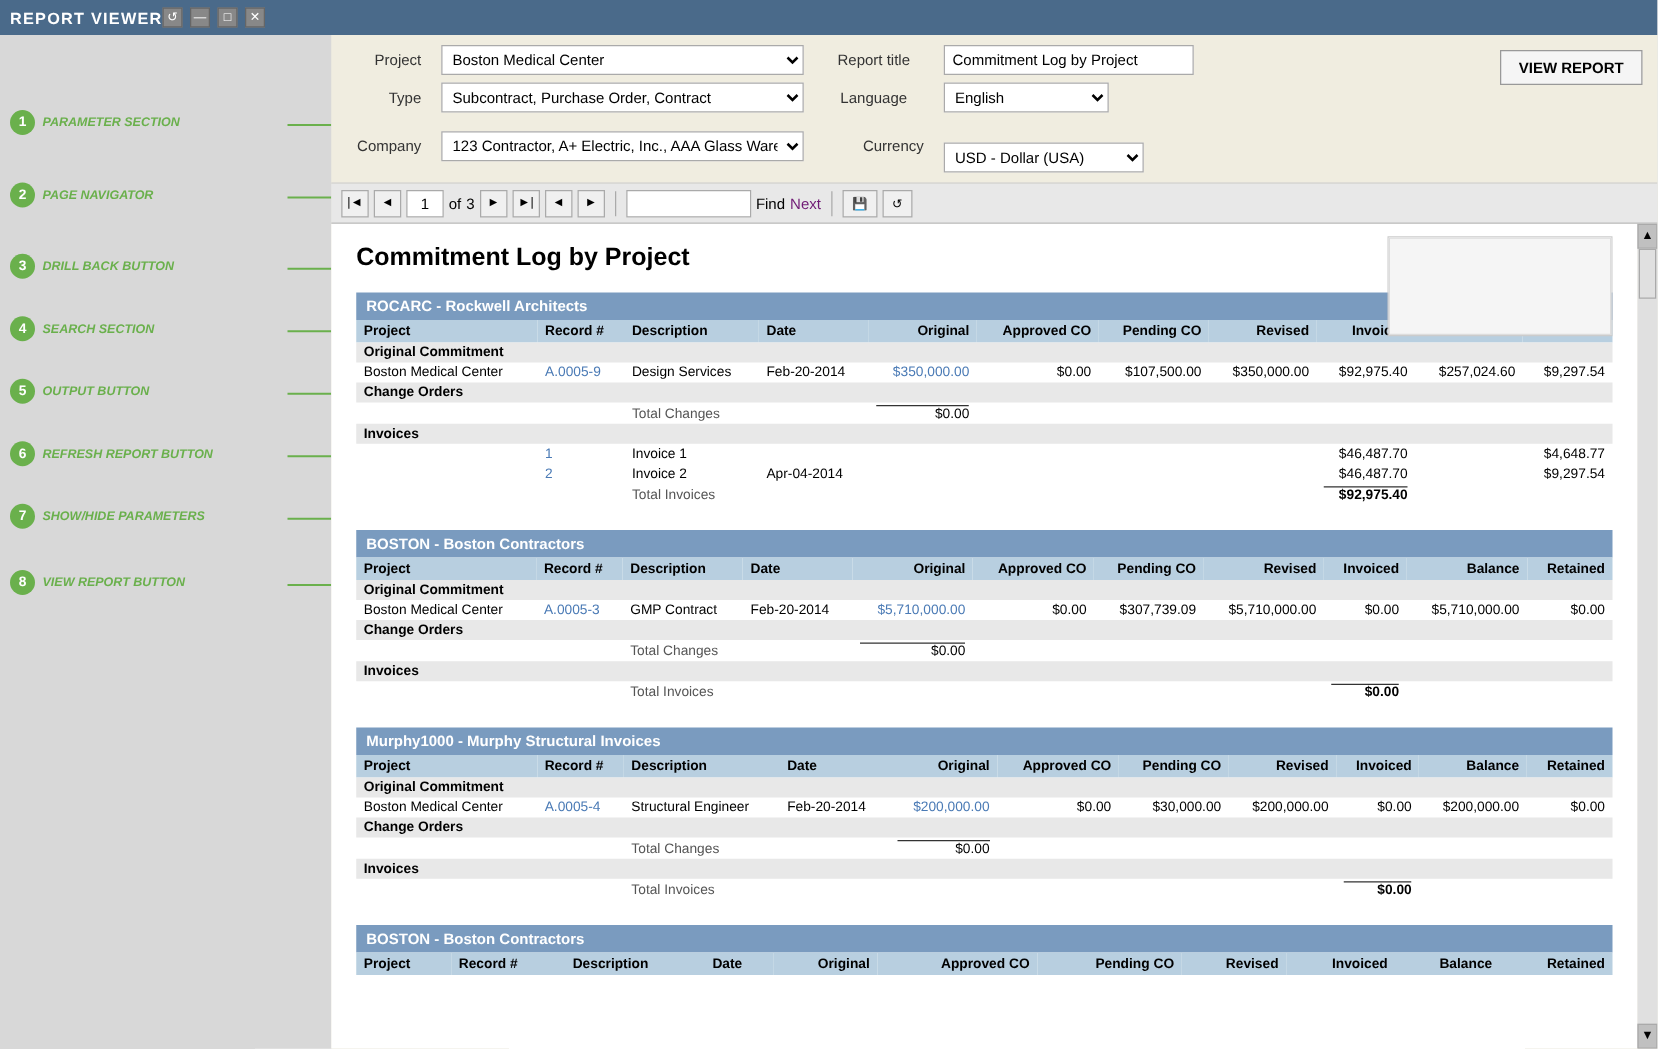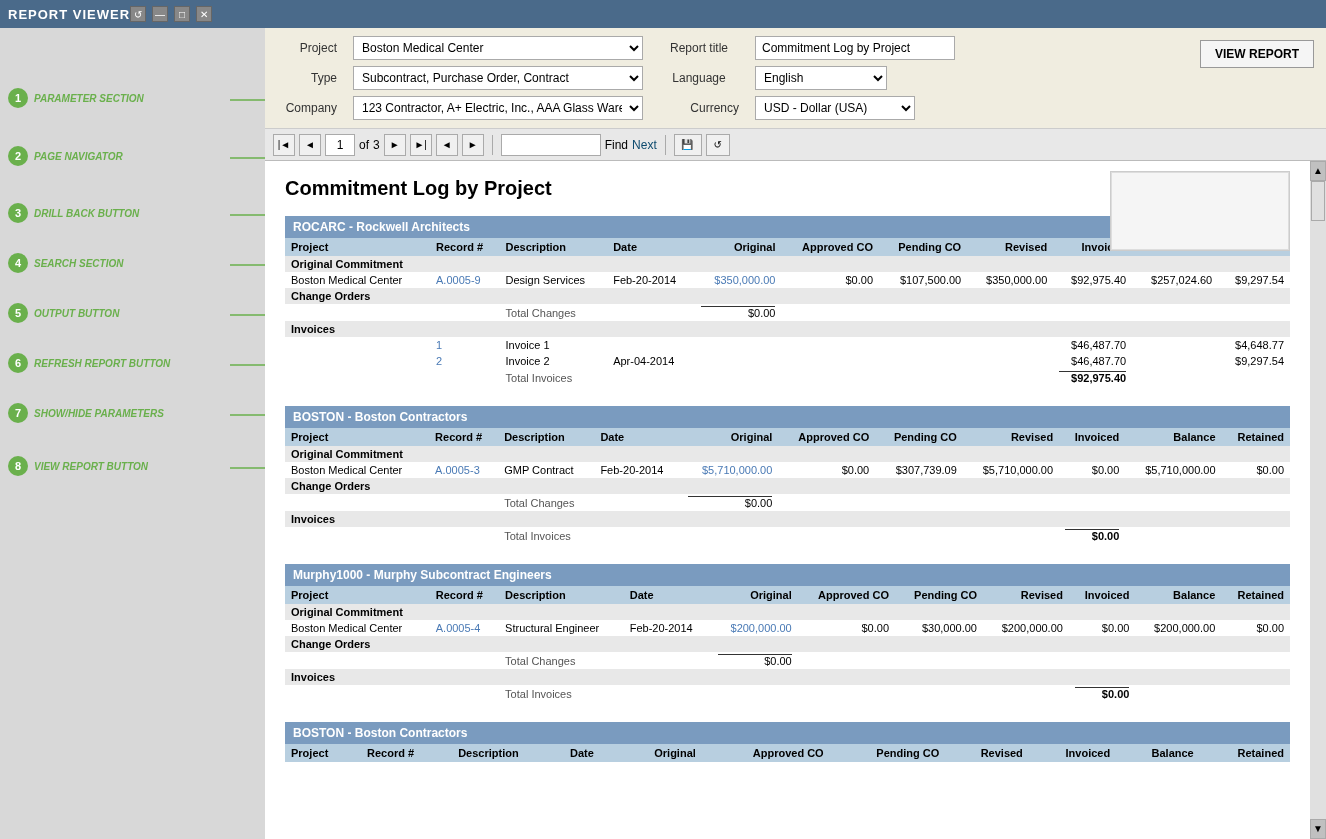--- a/index.html
+++ b/index.html
@@ -25,21 +25,21 @@
 
     
     .params-bar { background: #f0ede0; padding: 8px 12px; border-bottom: 1px solid #ccc; }
     .params-row { display: flex; align-items: center; gap: 16px; margin-bottom: 6px; }
     .params-row:last-child { margin-bottom: 0; }
     .param-label { width: 60px; text-align: right; font-size: 12px; color: #333; }
     .param-input { height: 24px; border: 1px solid #aaa; background: #fff; padding: 2px 6px; font-size: 12px; }
     .param-select { height: 24px; border: 1px solid #aaa; background: #fff; padding: 2px 4px; font-size: 12px; }
     .param-select-wide { width: 290px; }
     .param-select-medium { width: 132px; }
-    .param-select-currency { width: 160px; }
+    .param-select-currency { width: 160px; margin-top: 18px; }
     .view-report-btn { margin-left: auto; height: 28px; padding: 0 14px; border: 1px solid #999; background: #f5f5f5; cursor: pointer; font-size: 12px; font-weight: bold; }
 
     
     .navigator-bar { background: #e8e8e8; border-bottom: 1px solid #bbb; padding: 4px 8px; display: flex; align-items: center; gap: 4px; height: 32px; }
     .nav-btn { width: 22px; height: 22px; border: 1px solid #aaa; background: #f0f0f0; cursor: pointer; display: flex; align-items: center; justify-content: center; font-size: 10px; }
     .nav-page-input { width: 30px; height: 22px; border: 1px solid #aaa; text-align: center; font-size: 12px; }
     .nav-of { font-size: 12px; }
     .nav-find-input { width: 100px; height: 22px; border: 1px solid #aaa; padding: 2px 4px; font-size: 12px; }
     .nav-find-label { font-size: 12px; }
     .nav-sep { width: 1px; height: 20px; background: #aaa; margin: 0 4px; }
@@ -180,21 +180,21 @@
         <input class="nav-page-input" type="text" value="1" style="">
         <span class="nav-of">of</span>
         <span class="nav-of">3</span>
         <button class="nav-btn">►</button>
         <button class="nav-btn">►|</button>
         <button class="nav-btn">◄</button>
         <button class="nav-btn">►</button>
         <div class="nav-sep"></div>
         <input class="nav-find-input" type="text" style="">
         <span class="nav-find-label">Find</span>
-        <span class="nav-find-label" style="color:#0c4a6e; cursor:pointer;">Next</span>
+        <span class="nav-find-label" style="color:#701a75; cursor:pointer;">Next</span>
         <div class="nav-sep"></div>
         <button class="nav-btn" style="width:28px;">💾</button>
         <button class="nav-btn" style="width:24px;">↺</button>
       </div>
 
       <div style="display:flex; flex:1; overflow:hidden;">
         <div class="report-area">
 
           <div class="thumbnail-area">
             <div style="width:100%;height:100%;background:#f5f5f5;border:1px solid #ddd;"></div>
@@ -362,21 +362,21 @@
                     <div style="border-top:1px solid #333; text-align:right; font-weight:bold;">$0.00</div>
                   </td>
                   <td></td>
                     <td></td>
                 </tr>
               </tbody>
             </table>
           </div>
 
           <div class="vendor-section">
-            <div class="vendor-header">Murphy1000 - Murphy Subcontract Engineers</div>
+            <div class="vendor-header">Murphy1000 - Murphy Structural Invoices</div>
             <table class="report-table">
               <thead>
                 <tr>
                   <th>Project</th>
                   <th>Record #</th>
                   <th>Description</th>
                   <th>Date</th>
                   <th class="right">Original</th>
                   <th class="right">Approved CO</th>
                   <th class="right">Pending CO</th>

